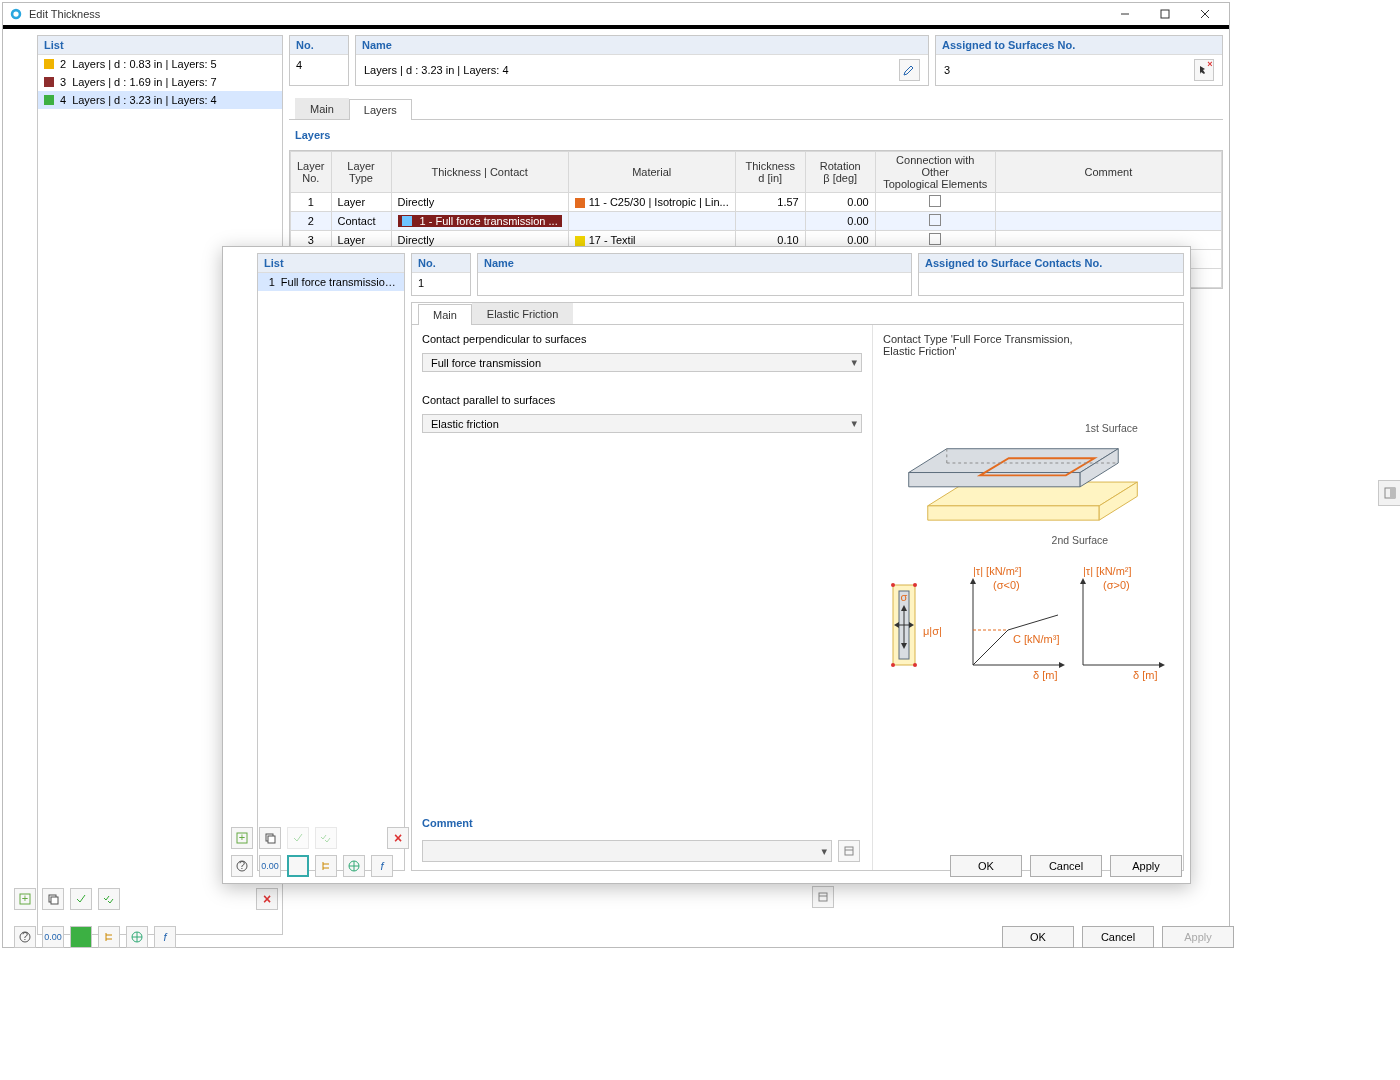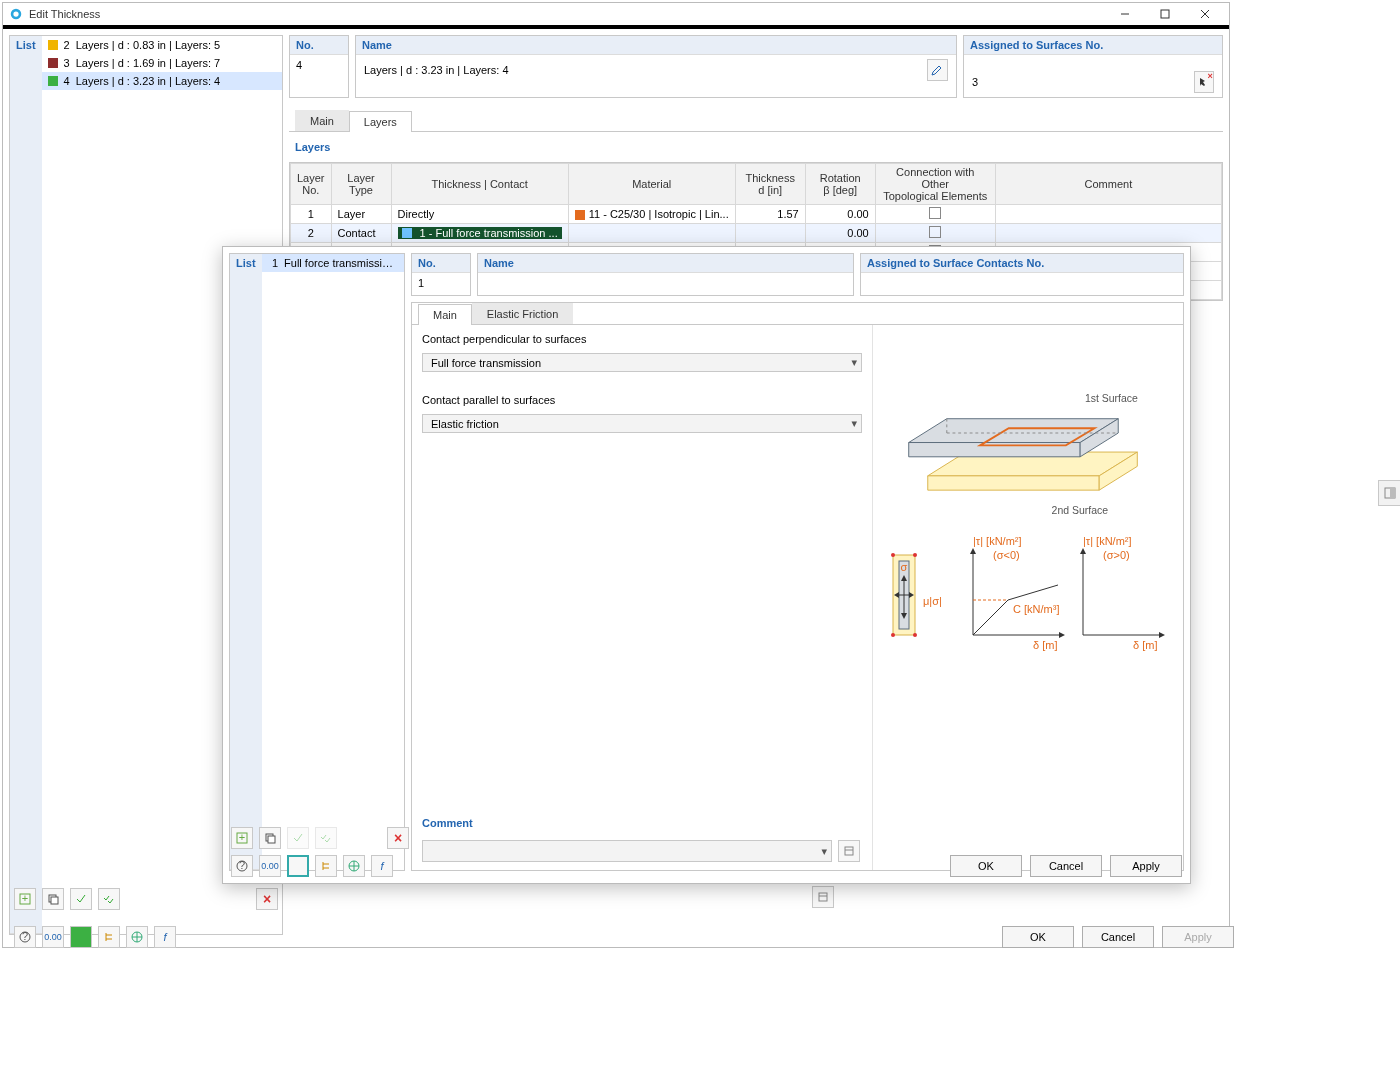--- a/index.html
+++ b/index.html
@@ -22,36 +22,36 @@
   .field-box input[type=text] { border: none; outline: none; width: 100%; background: transparent; }
   .rt-num { text-align: right; }
 
   
   .tabstrip { display: flex; border-bottom: 1px solid #c8c8c8; padding-left: 6px; gap: 0; margin-top: 6px; }
   .tabstrip .tab { padding: 4px 14px; border: 1px solid transparent; border-bottom: none; color: #333; }
   .tabstrip .tab.active { background: #fff; border-color: #c8c8c8; position: relative; top: 1px; }
   .tabstrip .tab.inactive { background: #e9e9e9; }
 
   
-  .list-panel { border: 1px solid #c8c8c8; background: #fff; display: flex; flex-direction: row; }
+  .list-panel { border: 1px solid #c8c8c8; background: #fff; display: flex; flex-direction: column; margin-left: 28px; }
   .list-panel .hdr { background: #e8eef7; color: #2365b0; font-weight: 600; padding: 3px 6px; border-bottom: 1px solid #dcdcdc; }
   .list-panel .items { flex: 1; overflow: auto; }
   .list-row { display: flex; align-items: center; gap: 6px; padding: 1px 6px; line-height: 16px; }
   .list-row.sel { background: #d7e7ff; }
   .list-row .swatch { width: 10px; height: 10px; display: inline-block; }
 
   
   .grid { border: 1px solid #c8c8c8; background: #fff; }
   .grid table { border-collapse: collapse; width: 100%; }
   .grid th, .grid td { border: 1px solid #d8d8d8; padding: 2px 6px; white-space: nowrap; }
   .grid th { background: #f2f2f2; font-weight: normal; color: #333; text-align: center; }
   .grid td.rt { text-align: right; }
   .grid td.ct { text-align: center; }
   .grid tr.selrow td { background: #eef4ff; }
-  .cell-chip { background: #14532d; color: #fff; padding: 0 4px; display: inline-flex; align-items: center; gap: 4px; }
+  .cell-chip { background: #7f1d1d; color: #fff; padding: 0 4px; display: inline-flex; align-items: center; gap: 4px; }
   .mat-sw { width: 10px; height: 10px; display: inline-block; vertical-align: middle; margin-right: 4px; }
 
   
   .ibtn { width: 22px; height: 22px; border: 1px solid #c8c8c8; background: #f7f7f7; display: inline-flex; align-items: center; justify-content: center; margin-right: 2px; }
   .ibtn svg, .ibtn span { pointer-events: none; }
 
   
   .dropdown { border: 1px solid #c8c8c8; background: #f3f3f3; display: flex; align-items: center; padding: 2px 4px 2px 8px; }
   .dropdown .dd-text { flex: 1; }
   .dropdown .dd-caret { color: #555; }
@@ -146,21 +146,21 @@
         <div class="hdr">Name</div>
         <div class="val" style="gap:4px;">
           <input type="text" value="Layers | d : 3.23 in | Layers: 4" style="">
           <span class="ibtn">
             <svg width="12" height="12" viewBox="0 0 12 12">
                 <path d="M1 11l1-3 6-6 2 2-6 6-3 1z" fill="none" stroke="#2365b0"></path>
               </svg>
           </span>
         </div>
       </div>
-      <div class="field-box" style="width:260px;gap:12px;">
+      <div class="field-box" style="width:288px;">
         <div class="hdr">Assigned to Surfaces No.</div>
         <div class="val" style="gap:4px;">
           <input type="text" value="3" style="">
           <span class="ibtn">
             <svg width="12" height="12" viewBox="0 0 12 12">
                 <path d="M2 2l5 3-2 1 2 3-1 1-3-2-1 2z" fill="#333"></path>
               </svg>
             <span class="pick-x" style="position:absolute; transform:translate(6px,-6px); font-size:9px;">×</span>
           </span>
         </div>
@@ -351,21 +351,21 @@
     </div>
 
     <div class="row" style="grid-column:2;">
       <div class="field-box" style="width:60px;">
         <div class="hdr">No.</div>
         <div class="val rt-num">1</div>
       </div>
       <div class="field-box" style="flex:1;">
         <div class="hdr">Name</div>
       </div>
-      <div class="field-box" style="width:324px;">
+      <div class="field-box" style="width:266px;">
         <div class="hdr">Assigned to Surface Contacts No.</div>
         <div class="val">
             <input type="text" value="" style="">
           </div>
       </div>
     </div>
 
     <div style="grid-column:2; display:flex; flex-direction:column; gap:0; border:1px solid #c8c8c8; background:#fff;">
       <div class="tabstrip" style="margin-top:0; border-bottom:1px solid #c8c8c8;">
         <div class="tab active">Main</div>
@@ -399,20 +399,22 @@
             <span class="ibtn">
                 <svg width="12" height="12">
                   <rect x="2" y="2" width="8" height="8" fill="none" stroke="#888"></rect>
                   <line x1="2" y1="5" x2="10" y2="5" stroke="#888"></line>
                 </svg>
               </span>
           </div>
         </div>
 
         <div style="width:310px; padding:8px 10px;">
+          <div style="white-space:pre-line; color:#333; margin-bottom:6px;">Contact Type 'Full Force Transmission,
+Elastic Friction'</div>
 
           
           <svg viewBox="0 0 280 210" width="280" height="200">
 
             <g fill="#fff4c2" stroke="#d8b24a">
               <polygon points="40,150 220,150 260,125 80,125"></polygon>
               <polygon points="40,150 40,165 220,165 220,150"></polygon>
               <polygon points="220,150 220,165 260,140 260,125"></polygon>
             </g>
 

